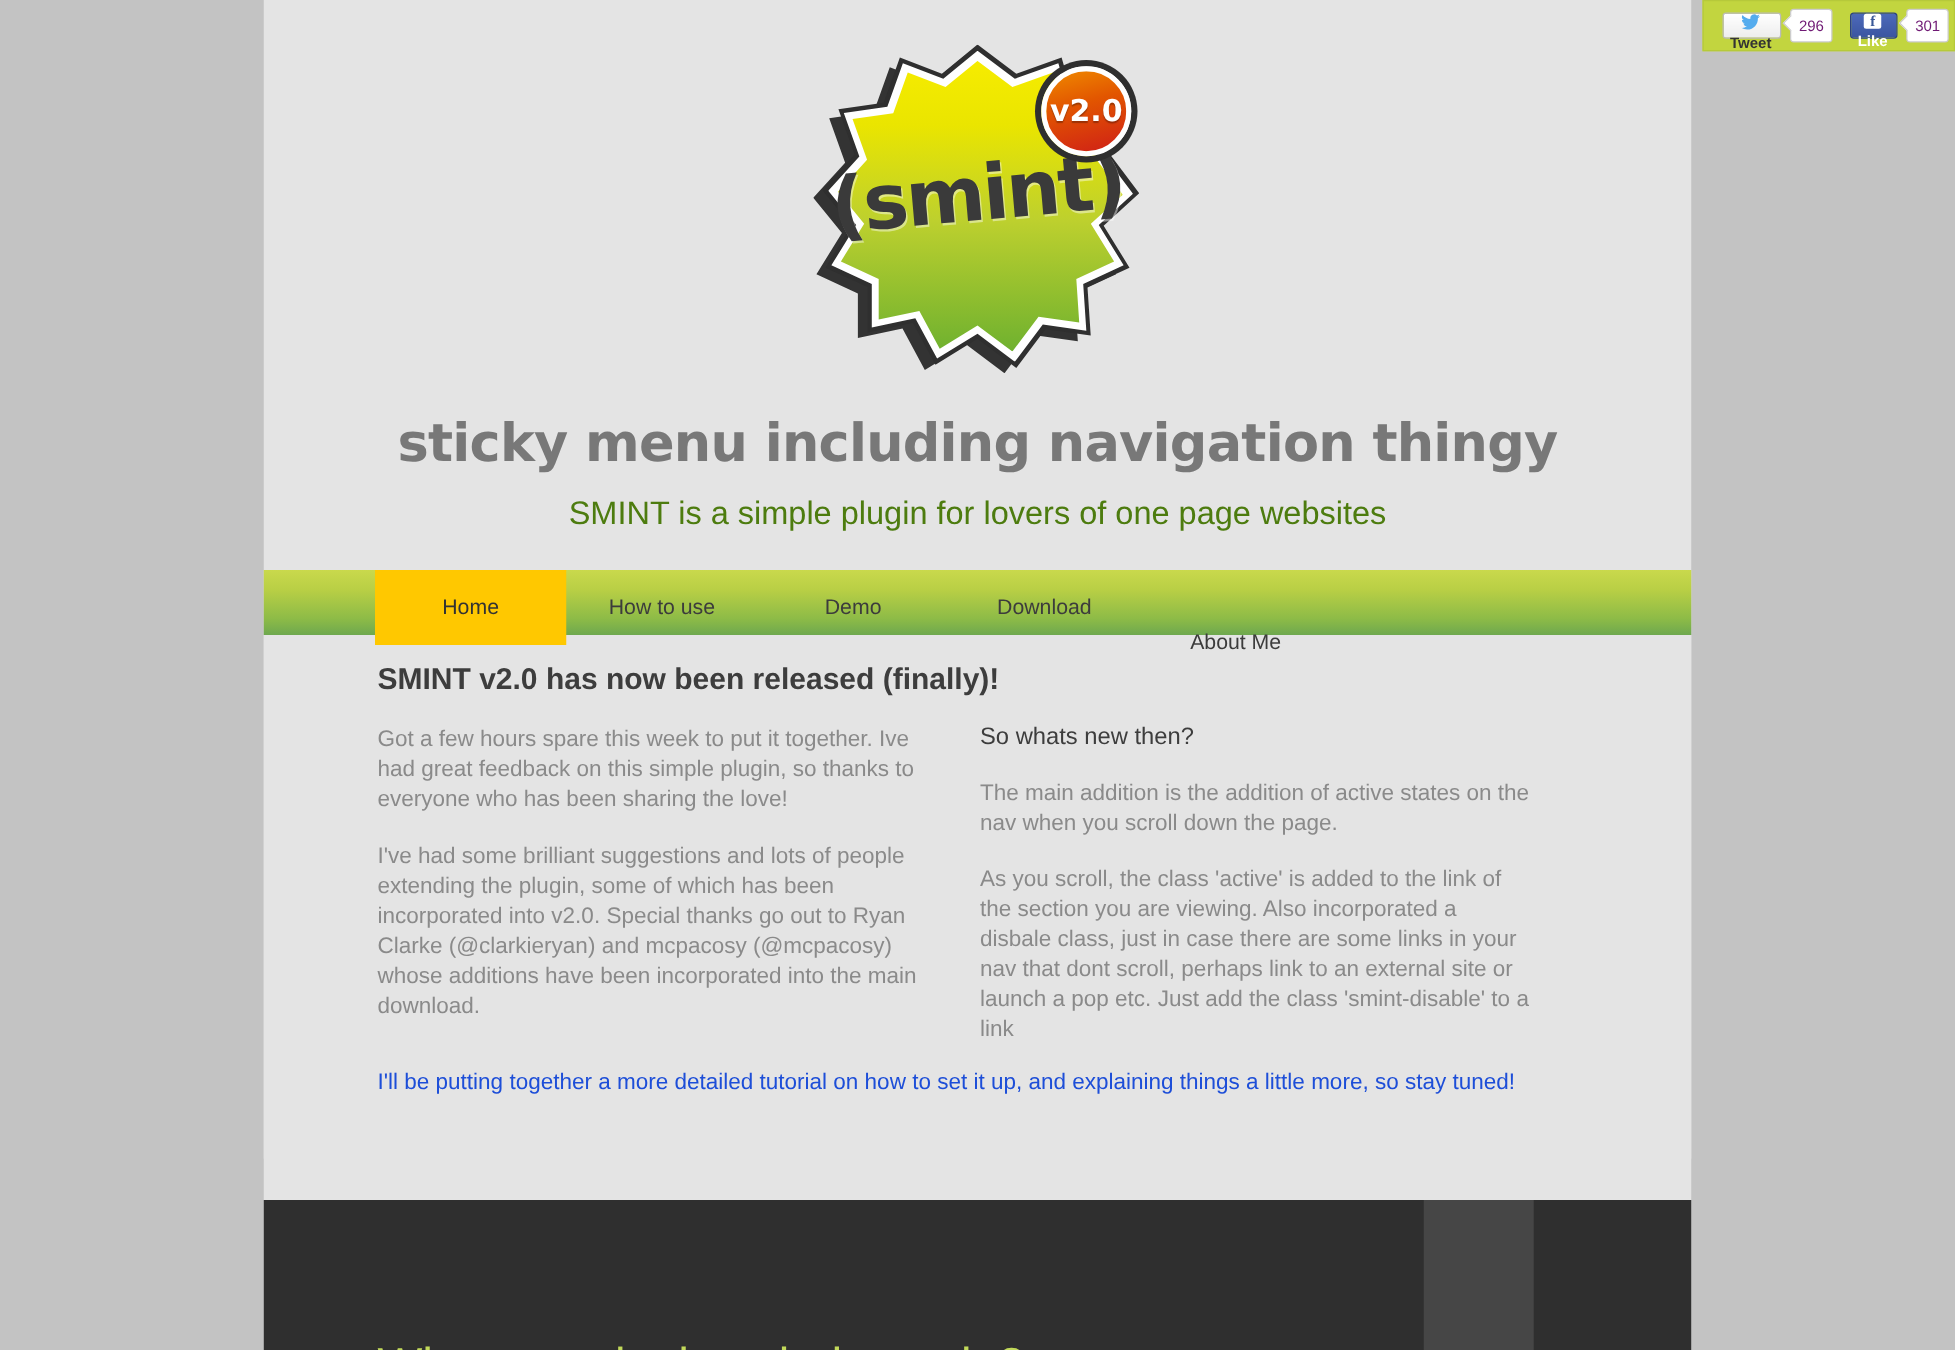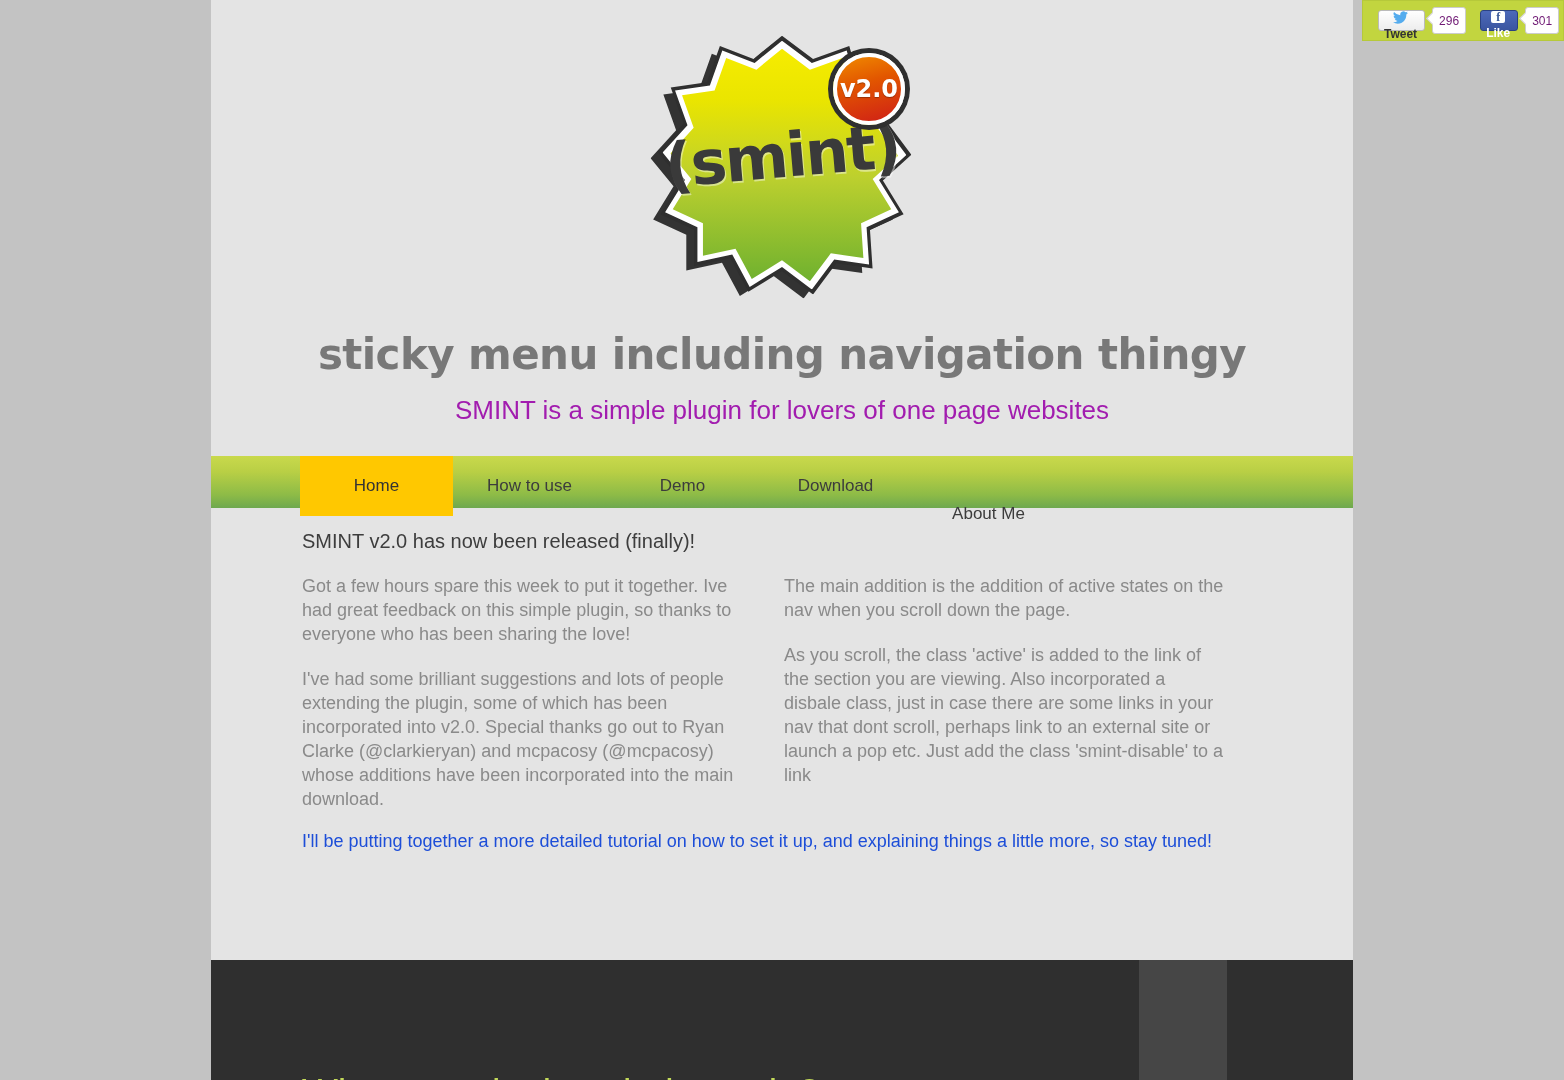--- a/index.html
+++ b/index.html
@@ -138,21 +138,21 @@
     margin: 18px 0 0;
     font-family: "DejaVu Sans", sans-serif;
     font-size: 42px;
     font-weight: bold;
     color: #787878;
     letter-spacing: -0.6px;
   }
   #site-tagline {
     margin: 16px 0 0;
     font-size: 26px;
-    color: #a21caf;
+    color: #4d7c0f;
     font-weight: normal;
   }
 
   
   #nav {
     margin-top: 30px;
     height: 52px;
     background: linear-gradient(180deg, #c9d94c 0%, #b9cf45 30%, #8dbb47 75%, #6ea84f 100%);
     display: flex;
     align-items: stretch;
@@ -178,23 +178,23 @@
   #nav-about{ width: 153px; margin-top: 28px; }
 
   
   #content {
     padding: 22px 0 0 0;
     background: #e4e4e4;
     height: 419px;
   }
   #intro-heading {
     margin: 0 0 0 91px;
-    font-size: 20px;
+    font-size: 24px;
     color: #3d3d3d;
-    font-weight: normal;
+    font-weight: bold;
   }
   #cols {
     display: flex;
     margin: 0 0 0 91px;
     width: 970px;
     gap: 40px;
   }
   .col { width: 442px; }
   .col p {
     margin: 21px 0 0;
@@ -295,20 +295,21 @@
 
   <div id="content">
     <h2 id="intro-heading">SMINT v2.0 has now been released (finally)!</h2>
 
     <div id="cols">
       <div class="col">
         <p>Got a few hours spare this week to put it together. Ive had great feedback on this simple plugin, so thanks to everyone who has been sharing the love!</p>
         <p>I've had some brilliant suggestions and lots of people extending the plugin, some of which has been incorporated into v2.0. Special thanks go out to Ryan Clarke (@clarkieryan) and mcpacosy (@mcpacosy) whose additions have been incorporated into the main download.</p>
       </div>
       <div class="col">
+        <h3>So whats new then?</h3>
         <p>The main addition is the addition of active states on the nav when you scroll down the page.</p>
         <p>As you scroll, the class 'active' is added to the link of the section you are viewing. Also incorporated a disbale class, just in case there are some links in your nav that dont scroll, perhaps link to an external site or launch a pop etc. Just add the class 'smint-disable' to a link</p>
       </div>
     </div>
 
     <p id="closing">I'll be putting together a more detailed tutorial on how to set it up, and explaining things a little more, so stay tuned!</p>
   </div>
 
   <div id="dark-section">
     <div id="dark-band"></div>

